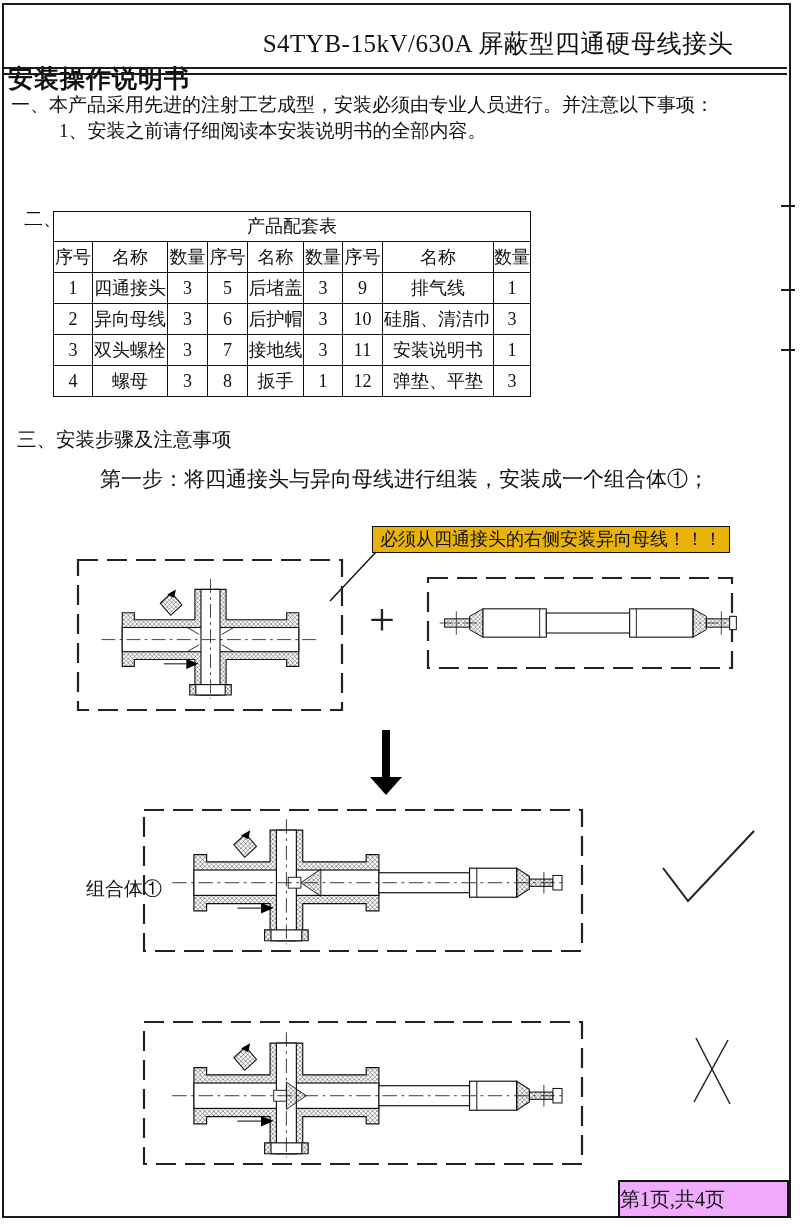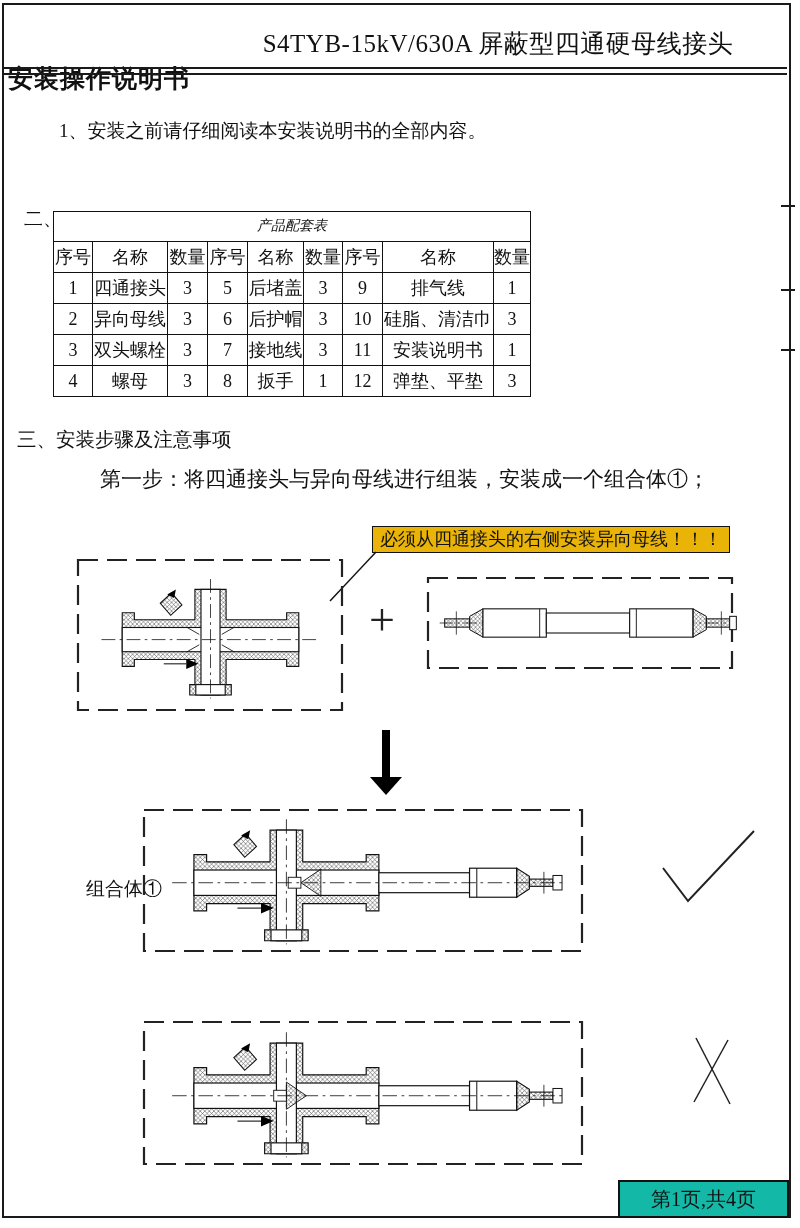--- a/index.html
+++ b/index.html
@@ -9,41 +9,44 @@
   .frame{left:2px;top:3px;width:785px;height:1211px;border:2px solid #1a1a1a;}
   .hrule{left:4px;width:783px;height:2px;background:#1a1a1a;}
   .doc-title{left:8px;top:16px;font-family:"Liberation Sans","DejaVu Sans",sans-serif;
              font-weight:800;font-size:25px;letter-spacing:1px;white-space:nowrap;margin-top:46px;}
   .product-title{left:212px;top:27px;width:572px;text-align:center;font-size:25px;
                  letter-spacing:0.5px;white-space:nowrap;}
   .bodyline{font-size:19px;white-space:nowrap;}
   .parts-table{border-collapse:collapse;table-layout:fixed;width:477px;font-size:18px;}
   .parts-table td{border:1.6px solid #111;text-align:center;vertical-align:middle;
                   padding:0;height:30px;line-height:1.05;overflow:hidden;white-space:nowrap;}
-  .parts-table td.cap{height:29px;font-size:14px;font-style:italic;}
+  .parts-table td.cap{height:29px;font-size:18px;}
   .callout{border:1.8px solid #111;width:356px;height:25px;line-height:25px;
            text-align:center;font-size:18px;background:#eab308;white-space:nowrap;}
   .plus-op{font-size:46px;font-weight:400;line-height:44px;width:44px;text-align:center;color:#222;}
   .assembly-label{font-size:19px;white-space:nowrap;margin-left:48px;}
   .footer-box{border:2px solid #111;width:167px;height:34px;line-height:34px;
-              text-align:center;font-size:20px;background:#14b8a6;}
+              font-size:20px;background:#f0abfc;}
   .tick{height:2px;width:14px;background:#1a1a1a;}
   svg{display:block;}
 </style>
 </head>
 <body>
 
 <div class="page">
 
   <div class="abs frame"></div>
   <div class="abs doc-title">安装操作说明书</div>
   <div class="abs product-title">S4TYB-15kV/630A 屏蔽型四通硬母线接头</div>
   <div class="abs hrule" style="top:67px;"></div>
   <div class="abs hrule" style="top:73px;"></div>
 
+  <div class="abs bodyline" style="left:11px;top:92px;">
+    <span>一、</span><span>本产品采用先进的注射工艺成型，安装必须由专业人员进行。并注意以下事项：</span>
+  </div>
   <div class="abs bodyline" style="left:59px;top:118px;">1、安装之前请仔细阅读本安装说明书的全部内容。</div>
 
   <div class="abs bodyline" style="left:24px;top:206px;">二、</div>
   <table class="abs parts-table" style="left:53px;top:211px;">
     <colgroup>
       <col style="width:39px">
         <col style="width:75px">
         <col style="width:40px">
       <col style="width:40px">
         <col style="width:56px">

